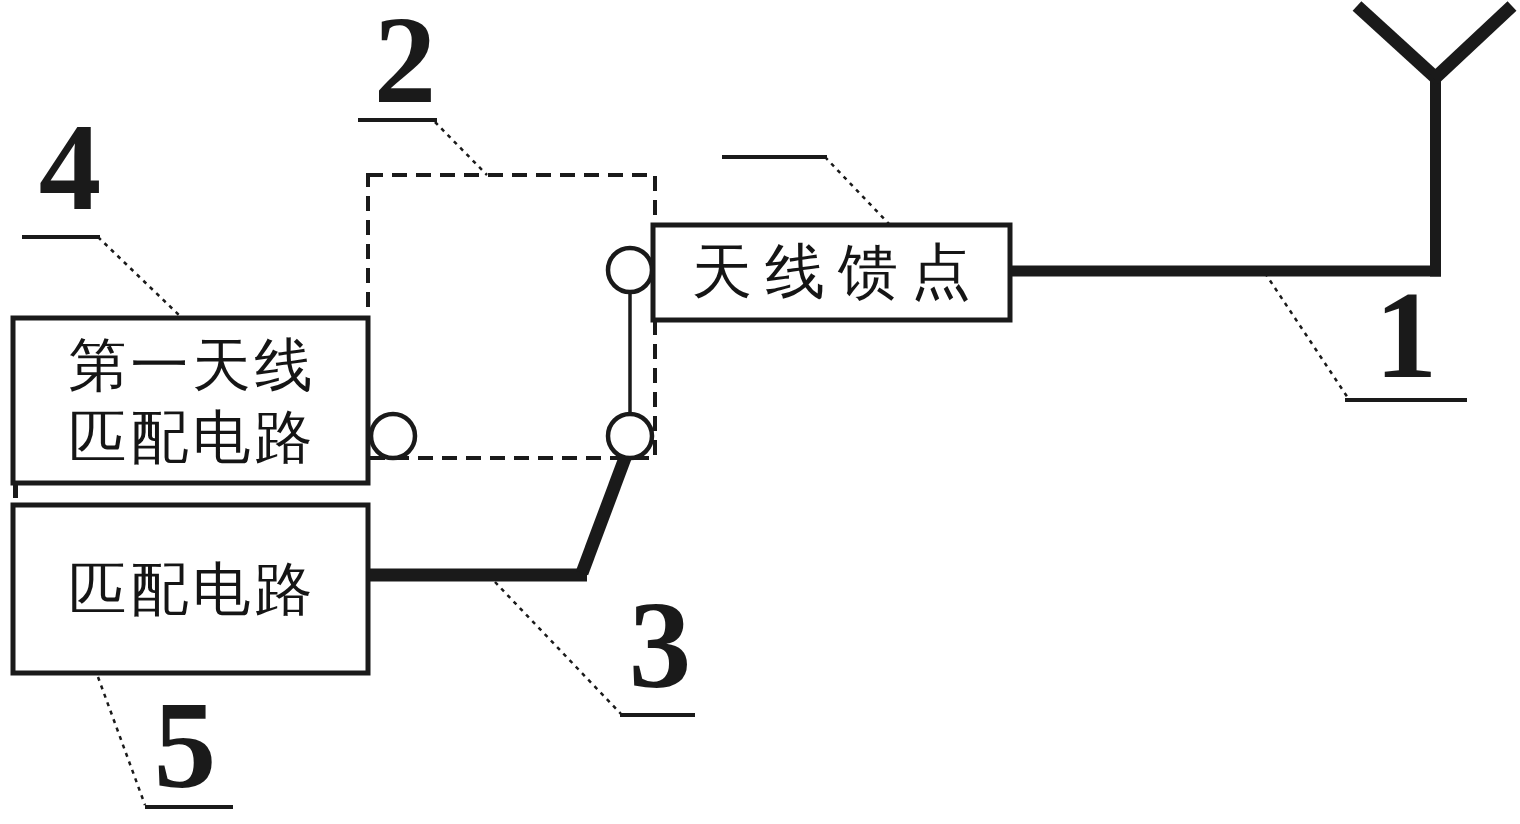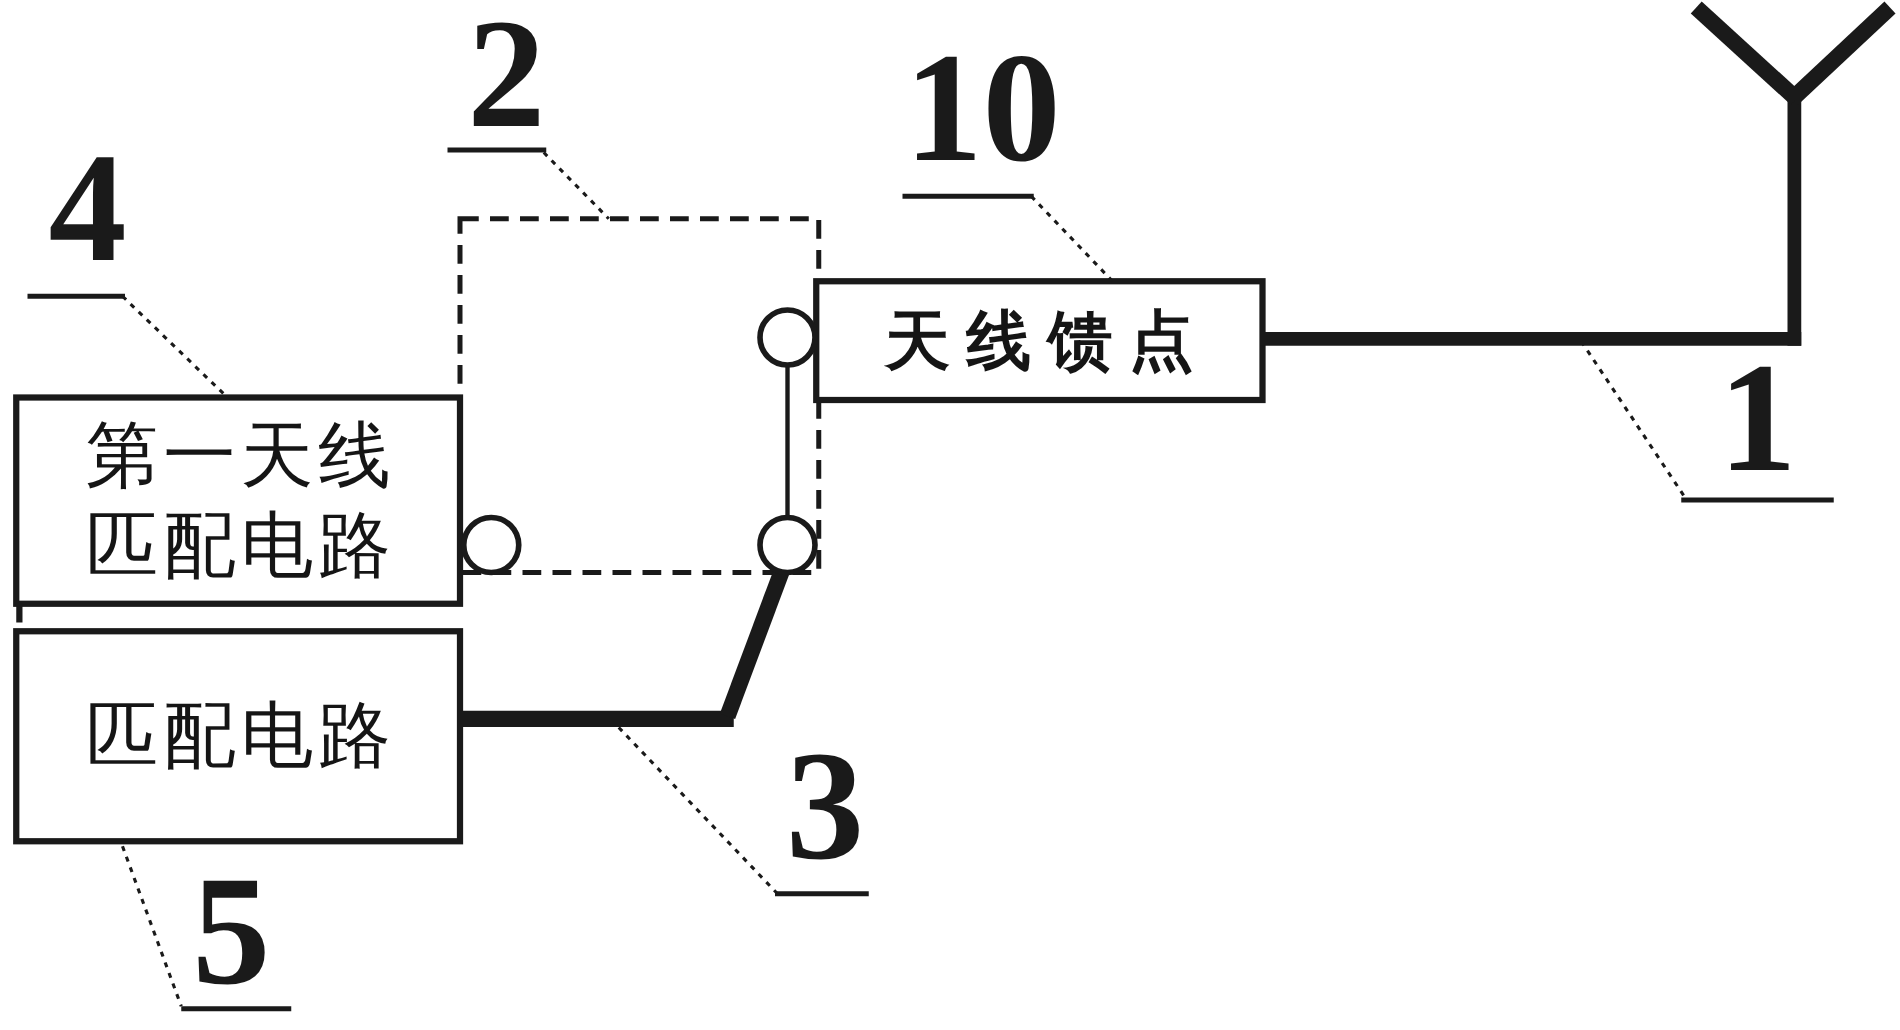--- a/index.html
+++ b/index.html
@@ -42,24 +42,24 @@
     font-family: "Liberation Sans", sans-serif;
   }
   .boxtext.matching {
     font-size: 58px;
     line-height: 1.24;
     letter-spacing: 4px;
     text-indent: 4px;
     font-weight: 500;
   }
   .boxtext.feed {
-    font-size: 52px;
+    font-size: 60px;
     letter-spacing: 13px;
     text-indent: 13px;
-    font-weight: 700;
+    font-weight: 400;
   }
 </style>
 </head>
 <body>
 
 <div id="stage">
 
   <svg viewBox="0 0 1520 824">
 
     <rect x="368" y="175" width="287" height="283" fill="none" stroke="#1a1a1a" stroke-width="4" stroke-dasharray="15 9"></rect>
@@ -98,21 +98,20 @@
     <line x1="1345" y1="400" x2="1467" y2="400" stroke="#1a1a1a" stroke-width="4"></line>
     <line x1="620" y1="715" x2="695" y2="715" stroke="#1a1a1a" stroke-width="4"></line>
     <line x1="145" y1="807" x2="233" y2="807" stroke="#1a1a1a" stroke-width="4"></line>
   </svg>
 
   <div class="callout" style="left:1356px; top:273px; width:100px;">1</div>
   <div class="callout" style="left:355px; top:-2px; width:100px;">2</div>
   <div class="callout" style="left:610px; top:583px; width:100px;">3</div>
   <div class="callout" style="left:20px; top:105px; width:100px;">4</div>
   <div class="callout" style="left:135px; top:683px; width:100px;">5</div>
-  <div class="callout" style="left:711px; top:25px; width:150px;">10</div>
 
   <div class="boxtext matching" style="left:13px; top:318px; width:355px; height:165px;">
     <span>第一天线</span>
     <span>匹配电路</span>
   </div>
   <div class="boxtext matching" style="left:13px; top:505px; width:355px; height:168px;">
     <span>匹配电路</span>
   </div>
   <div class="boxtext feed" style="left:653px; top:225px; width:357px; height:95px;">
     <span>天线馈点</span>

